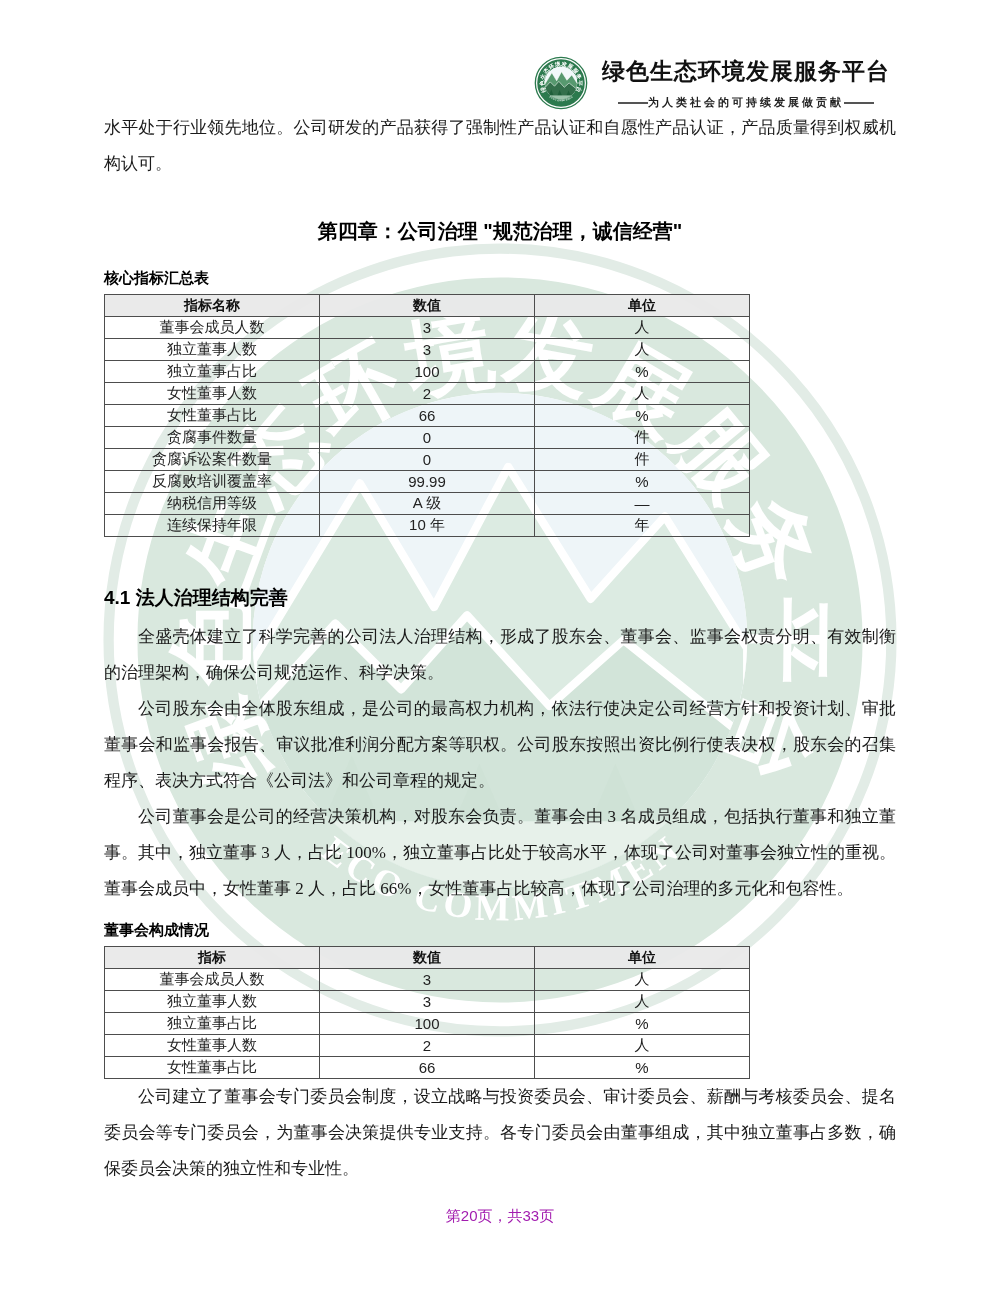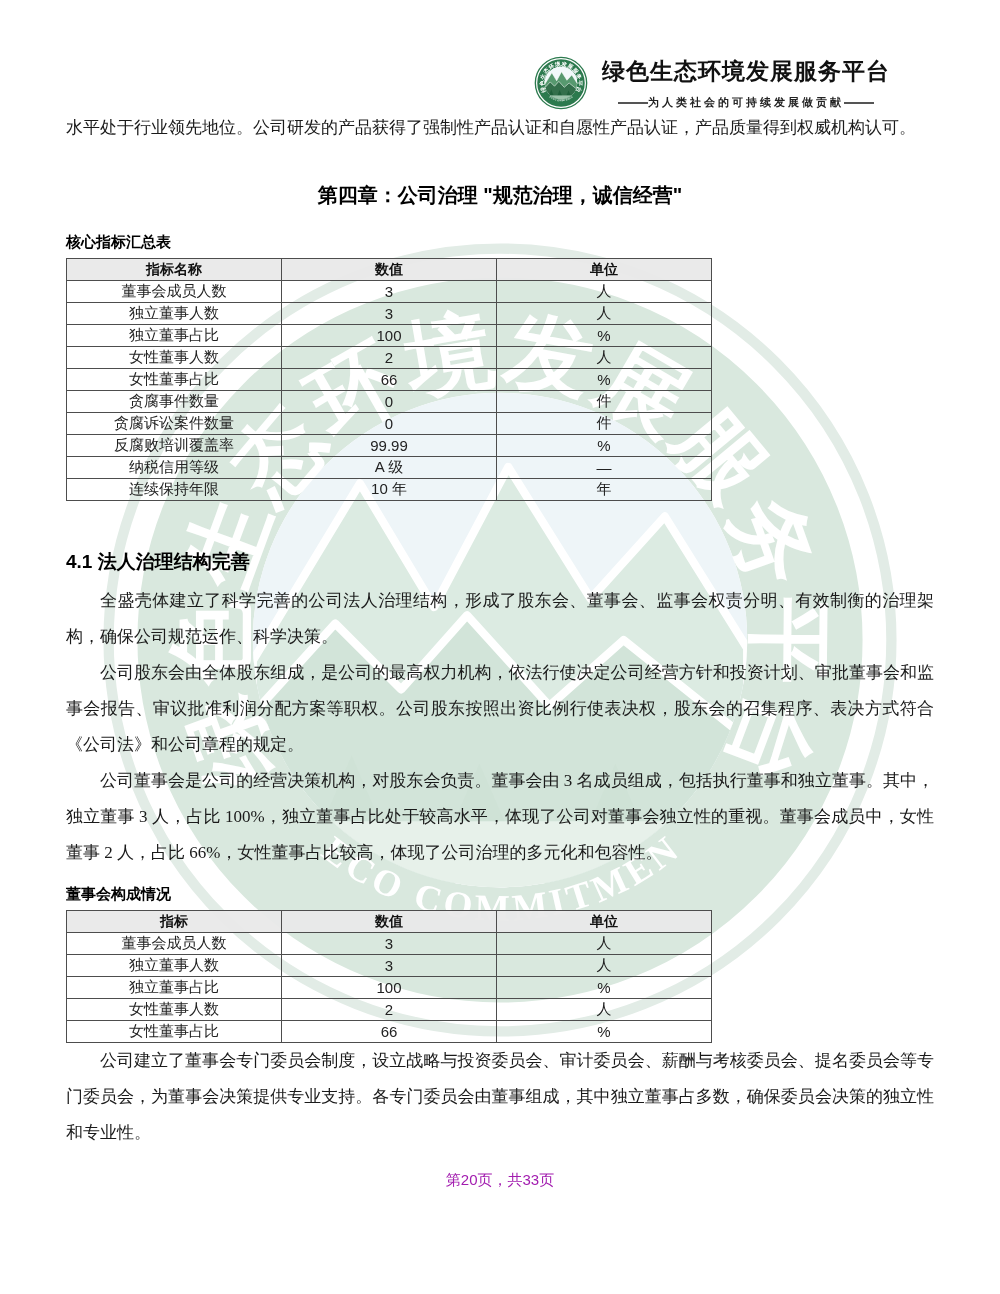--- a/index.html
+++ b/index.html
@@ -12,21 +12,21 @@
 
   
   .header{display:flex;justify-content:flex-end;align-items:center;gap:14px;padding:56px 110px 0 0;}
   .logo-wrap svg{width:54px;height:54px;display:block;}
   .brand-title{font-size:23px;font-weight:bold;letter-spacing:1px;color:#111;white-space:nowrap;}
   .brand-tagline{display:flex;align-items:center;justify-content:center;margin-top:8px;}
   .tag-line{height:2px;width:30px;background:#555;}
   .brand-tagline .tag-text{font-size:11px;font-weight:bold;letter-spacing:3px;color:#222;white-space:nowrap;}
 
   
-  .content{padding:0 66px;}
+  .content{padding:0 104px;}
   p.body{font-size:17px;line-height:36px;margin:0;text-align:justify;}
   .indent{text-indent:2em;font-family:Liberation Serif, serif;}
   .p-intro{margin-top:14px;}
   .chapter-title{text-align:center;font-weight:bold;font-size:20px;margin-top:36px;color:#000;}
   .table-heading{font-weight:bold;font-size:15px;margin:24px 0 6px;color:#000;}
   .section-title{font-size:19px;font-weight:bold;margin:48px 0 8px;color:#000;}
 
   table.data{width:646px;border-collapse:collapse;table-layout:fixed;}
   table.data th,table.data td{
     border:1px solid #4d4d4d;text-align:center;padding:1px 4px;height:19px;

